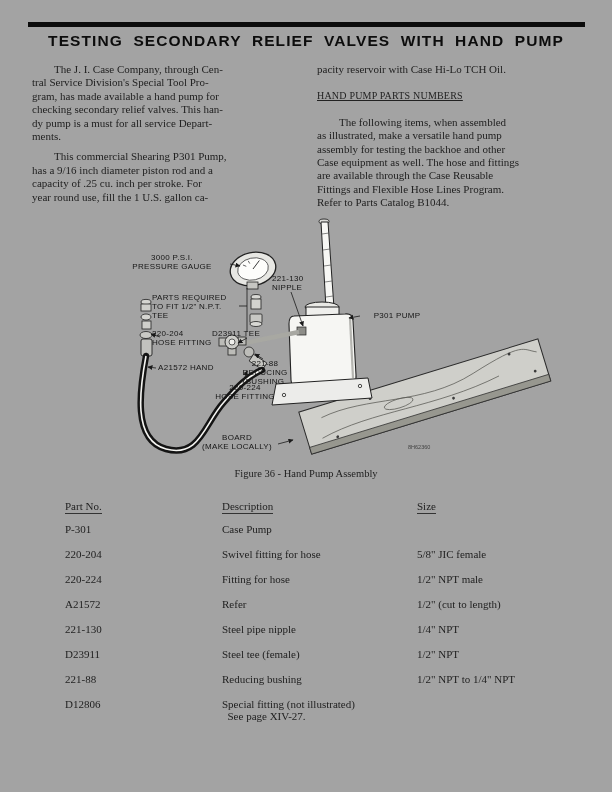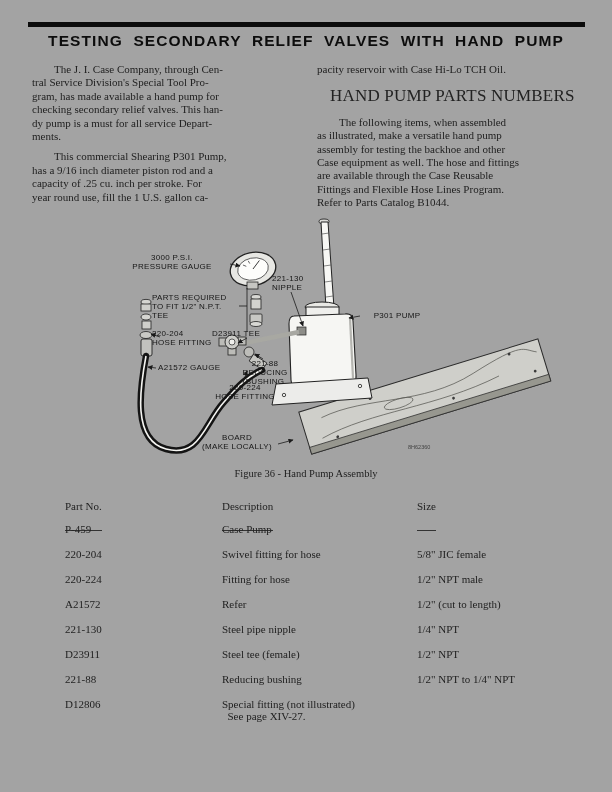--- a/index.html
+++ b/index.html
@@ -10,36 +10,36 @@
   .title-rule{position:absolute;left:28px;top:22px;width:557px;height:5px;background:#0b0b0b;}
   .page-title{
     position:absolute;left:0;top:32px;width:612px;text-align:center;
     font-family:"Liberation Sans",sans-serif;font-weight:bold;font-size:15.5px;
     letter-spacing:1.1px;word-spacing:5px;color:#0c0c0c;white-space:nowrap;
   }
   .cols{position:absolute;left:32px;top:63px;width:548px;display:flex;gap:22px;}
   .col{width:263px;font-size:11px;line-height:13.4px;color:#222;}
   .man{margin:0 0 7px 0;white-space:pre-line;}
   .indent{text-indent:22px;}
-  .col-head{margin:13px 0 13px 13px;font-size:17px;letter-spacing:0.2px;white-space:pre-line;}
+  .col-head{margin:13px 0 13px 0;font-size:10px;letter-spacing:0.2px;white-space:pre-line;text-decoration:underline;}
   .figure{position:absolute;left:0;top:218px;width:612px;height:250px;}
   .figure svg{position:absolute;left:0;top:0;}
   .fig-label{
     position:absolute;font-family:"Liberation Sans",sans-serif;font-size:8px;
     line-height:8.8px;letter-spacing:0.3px;color:#161616;white-space:pre-line;
   }
   .fig-label.small{font-size:5.5px;letter-spacing:0;color:#444;line-height:6px;}
   .fig-caption{position:absolute;left:0;top:468px;width:612px;text-align:center;font-size:10.5px;color:#222;}
   .parts-table{position:absolute;left:65px;top:500px;width:484px;}
   .parts-table table{border-collapse:collapse;width:100%;table-layout:fixed;font-size:11px;color:#222;}
   .parts-table th{text-align:left;font-weight:normal;padding:0 0 11px 0;vertical-align:top;}
   .parts-table th:nth-child(1){width:157px;}
   .parts-table th:nth-child(2){width:195px;}
   .parts-table th:nth-child(3){width:132px;}
-  .parts-table th span{border-bottom:1px solid #333;padding-bottom:18px;}
+  .parts-table th span{border-bottom:1px solid #333;padding-bottom:1px;}
   .parts-table td{padding:0 0 13px 0;vertical-align:top;white-space:pre-wrap;}
   .page-footer{position:absolute;left:0;top:746px;width:612px;text-align:center;font-size:10.5px;color:#222;}
 </style>
 </head>
 <body>
 
 <div class="page">
 
   <div class="title-rule"></div>
   <div class="page-title">TESTING SECONDARY RELIEF VALVES WITH HAND PUMP</div>
@@ -175,21 +175,21 @@
         <div class="fig-label" style="left: 116px; top: 36px; width: 112px; text-align: center;">3000 P.S.I.
 PRESSURE GAUGE</div>
         <div class="fig-label" style="left: 272px; top: 57px; width: 60px; text-align: left;">221-130
 NIPPLE</div>
         <div class="fig-label" style="left: 152px; top: 76px; width: 86px; text-align: left;">PARTS REQUIRED
 TO FIT 1/2" N.P.T.
 TEE</div>
         <div class="fig-label" style="left: 152px; top: 112px; width: 80px; text-align: left;">220-204
 HOSE FITTING</div>
         <div class="fig-label" style="left: 212px; top: 112px; width: 70px; text-align: left;">D23911 TEE</div>
-        <div class="fig-label" style="left: 158px; top: 146px; width: 80px; text-align: left;">A21572 GAUGE</div>
+        <div class="fig-label" style="left: 158px; top: 146px; width: 80px; text-align: left;">A21572 HAND</div>
         <div class="fig-label" style="left: 234px; top: 142px; width: 62px; text-align: center;">221-88
 REDUCING
 BUSHING</div>
         <div class="fig-label" style="left: 212px; top: 166px; width: 66px; text-align: center;">220-224
 HOSE FITTING</div>
         <div class="fig-label" style="left: 196px; top: 216px; width: 82px; text-align: center;">BOARD
 (MAKE LOCALLY)</div>
         <div class="fig-label" style="left: 362px; top: 94px; width: 70px; text-align: center;">P301 PUMP</div>
         <div class="fig-label small" style="left: 408px; top: 226px; width: 40px; text-align: left;">8H62360</div>
       </div>
@@ -201,21 +201,21 @@
     <table>
       <thead>
         <tr>
           <th><span>Part No.</span></th>
           <th><span>Description</span></th>
           <th><span>Size</span></th>
         </tr>
       </thead>
       <tbody id="parts-tbody">
           <tr>
-            <td>P-459</td>
+            <td>P-301</td>
             <td>Case Pump</td>
             <td></td>
           </tr>
           <tr>
             <td>220-204</td>
             <td>Swivel fitting for hose</td>
             <td>5/8" JIC female</td>
           </tr>
           <tr>
             <td>220-224</td>

